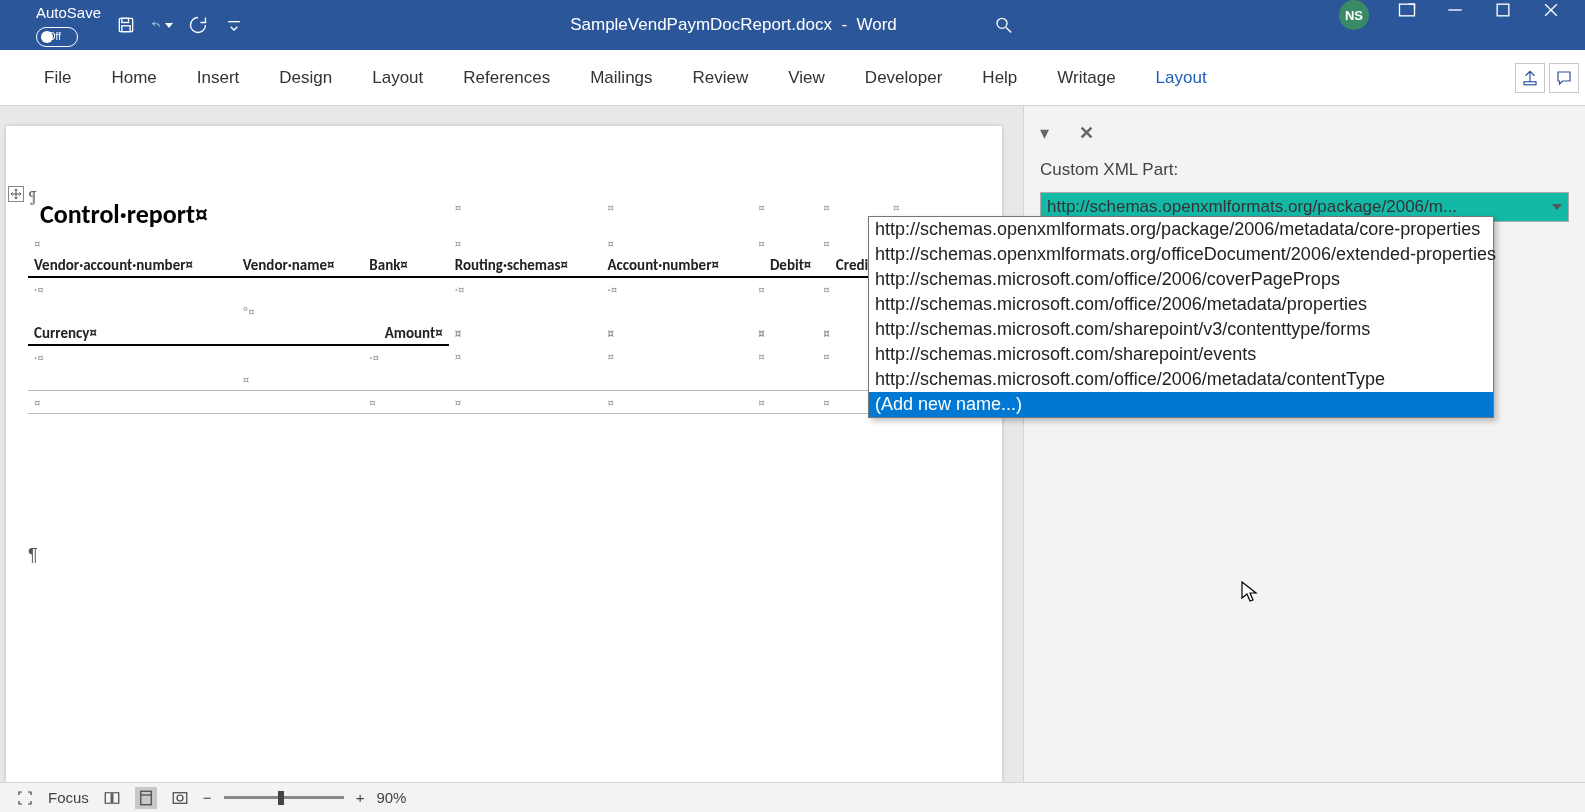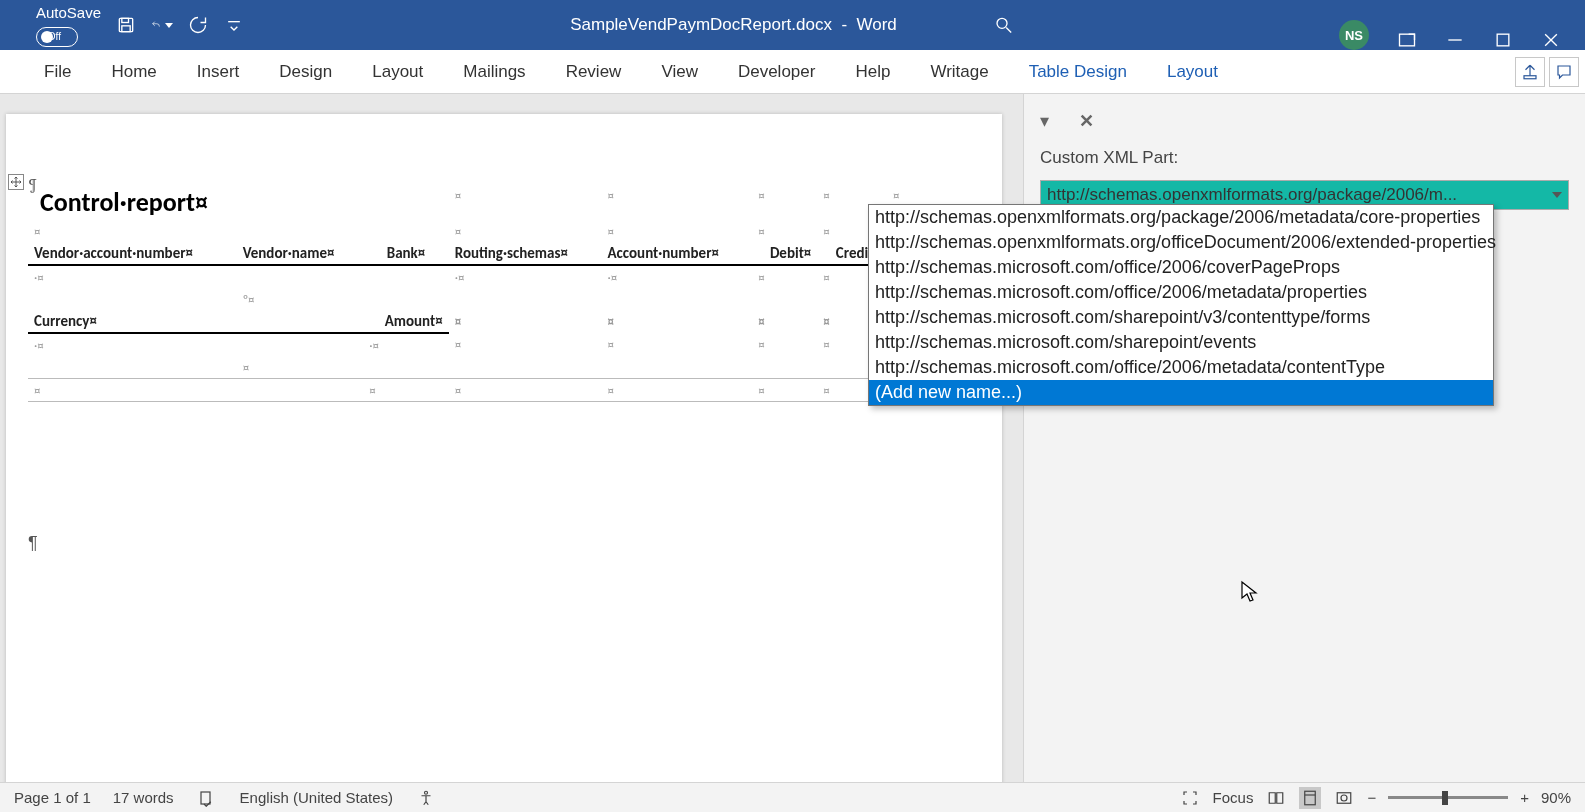--- a/index.html
+++ b/index.html
@@ -9,26 +9,26 @@
   .title-bar { background: #2b579a; height: 50px; display: flex; align-items: center; color: white; font-size: 15px; position: relative; }
   .title-left { display: flex; align-items: center; gap: 14px; padding-left: 36px; }
   .autosave-wrap { display: flex; align-items: flex-start; gap: 6px; flex-direction: column; }
   .toggle-off { width: 42px; height: 20px; border: 1px solid white; border-radius: 10px; display:flex; align-items:center; padding: 0 2px 0 0; justify-content: flex-end; position: relative; }
   .toggle-off::before { content:"Off"; font-size:10px; color:white; position:absolute; right:16px; }
   .toggle-knob { width: 12px; height: 12px; background: white; border-radius: 50%; margin-left:2px; position:absolute; left:2px;}
   .tb-icon { width:22px; height:22px; display:flex; align-items:center; justify-content:center; cursor:pointer; }
   .tb-icon svg { width:20px; height:20px; }
   .title-center { position: absolute; left: 50%; transform: translateX(-50%); display:flex; align-items:center; gap:16px;}
   .title-text { font-size: 17px; }
-  .title-right { position:absolute; right:0; display:flex; align-items:flex-end; gap:28px; padding-right:24px; height:100%;margin-left:15px; }
+  .title-right { position:absolute; right:0; display:flex; align-items:flex-start; gap:28px; padding-right:24px; height:100%;margin-left:15px; }
   .avatar { width:30px; height:30px; border-radius:50%; background:#3a8a65; color:white; display:flex;align-items:center;justify-content:center; font-size:13px; font-weight:600;}
   .win-btn { width:20px;height:20px; display:flex;align-items:center;justify-content:center; cursor:pointer;}
 
   
-  .ribbon { background:#ffffff; height:44px; border-bottom:1px solid #d4d4d4; display:flex; align-items:center; padding: 0 10px 0 24px; position:relative;}
+  .ribbon { background:#ffffff; height:56px; border-bottom:1px solid #d4d4d4; display:flex; align-items:center; padding: 0 10px 0 24px; position:relative;}
   .ribbon-tab { padding: 0 20px; height:100%; display:flex; align-items:center; font-size:17px; color:#333; cursor:pointer;}
   .ribbon-tab.active { color:#1e5fb4; }
   .ribbon-right { position:absolute; right:6px; display:flex; gap:4px;}
   .ribbon-ico { width:30px; height:30px; display:flex;align-items:center;justify-content:center; border:1px solid #c8c8c8; cursor:pointer;}
 
   
   .main { display:flex; height:calc(100% - 50px - 44px - 30px); }
   .doc-area { flex:1; background:#e8e8e8; padding:20px 10px 0 6px; position:relative; overflow:hidden;}
   .page { background:white; width:996px; height:720px; position:relative; box-shadow:0 0 4px rgba(0,0,0,0.2); }
   .doc-table-region { position:absolute; left:20px; top:70px; right:0; }
@@ -143,27 +143,27 @@
     </div>
   </div>
 </div>
 
 <div class="ribbon">
   <div class="ribbon-tab">File</div>
   <div class="ribbon-tab">Home</div>
   <div class="ribbon-tab">Insert</div>
   <div class="ribbon-tab">Design</div>
   <div class="ribbon-tab">Layout</div>
+  <div class="ribbon-tab">References</div>
   <div class="ribbon-tab">Mailings</div>
   <div class="ribbon-tab">Review</div>
   <div class="ribbon-tab">View</div>
   <div class="ribbon-tab">Developer</div>
   <div class="ribbon-tab">Help</div>
   <div class="ribbon-tab">Writage</div>
-  <div class="ribbon-tab active">Table Design</div>
   <div class="ribbon-tab active">Layout</div>
   <div class="ribbon-right">
     <div class="ribbon-ico">
       <svg width="18" height="18" viewBox="0 0 24 24" fill="none" stroke="#2b579a" stroke-width="1.6">
           <path d="M12 3l6 6M12 3l-6 6M12 3v14"></path>
           <rect x="4" y="17" width="16" height="4"></rect>
         </svg>
     </div>
     <div class="ribbon-ico">
       <svg width="18" height="18" viewBox="0 0 24 24" fill="none" stroke="#2b579a" stroke-width="1.6">
@@ -199,21 +199,21 @@
                 <td></td>
             <td><span class="mark">¤</span></td>
                 <td><span class="mark">¤</span></td>
                 <td><span class="mark">¤</span></td>
                 <td><span class="mark">¤</span></td>
                 <td><span class="mark">¤</span></td>
           </tr>
           <tr class="header-row">
             <td>Vendor·account·number¤</td>
             <td>Vendor·name¤</td>
-            <td style="text-align:center">Bank¤</td>
+            <td style="text-align:left">Bank¤</td>
             <td>Routing·schemas¤</td>
             <td>Account·number¤</td>
             <td style="text-align:right">Debit¤</td>
             <td style="text-align:right">Credit¤</td>
             <td>Curre</td>
           </tr>
           <tr class="plain">
             <td><span class="mark">·¤</span></td>
                 <td></td>
                 <td></td>
@@ -306,37 +306,20 @@
   </div>
 </div>
 
 <div class="cursor-pointer">
   <svg width="20" height="24" viewBox="0 0 20 24" fill="white" stroke="black" stroke-width="1.2">
       <path d="M2 2 L2 18 L7 14 L10 21 L13 20 L10 13 L16 13 Z"></path>
     </svg>
 </div>
 
 <div class="status-bar">
-  <div class="status-left">
-    <span>Page 1 of 1</span>
-    <span>17 words</span>
-    <div class="sb-ico">
-      <svg width="18" height="18" viewBox="0 0 24 24" fill="none" stroke="#444" stroke-width="1.6">
-          <rect x="4" y="4" width="12" height="16"></rect>
-          <path d="M8 20l3 3 6-6"></path>
-        </svg>
-    </div>
-    <span>English (United States)</span>
-    <div class="sb-ico">
-      <svg width="18" height="18" viewBox="0 0 24 24" fill="none" stroke="#444" stroke-width="1.6">
-          <circle cx="12" cy="5" r="2"></circle>
-          <path d="M6 9h12M12 9v8M9 21l3-4 3 4"></path>
-        </svg>
-    </div>
-  </div>
   <div class="status-right">
     <div class="sb-ico">
       <svg width="18" height="18" viewBox="0 0 24 24" fill="none" stroke="#444" stroke-width="1.6">
           <path d="M4 8V4h4M20 8V4h-4M4 16v4h4M20 16v4h-4"></path>
         </svg>
     </div>
     <span>Focus</span>
     <div class="sb-ico">
       <svg width="18" height="18" viewBox="0 0 24 24" fill="none" stroke="#444" stroke-width="1.6">
           <path d="M3 5h8v14H3zM13 5h8v14h-8z"></path>

